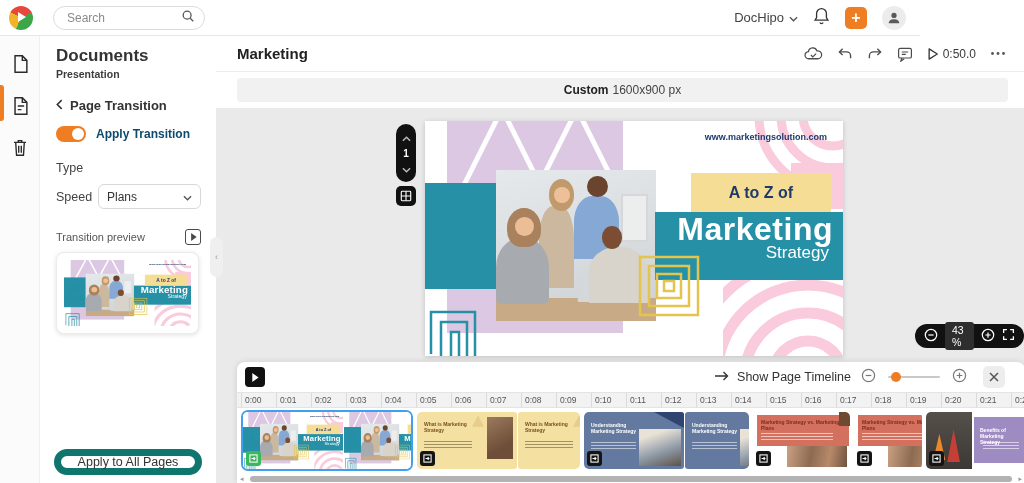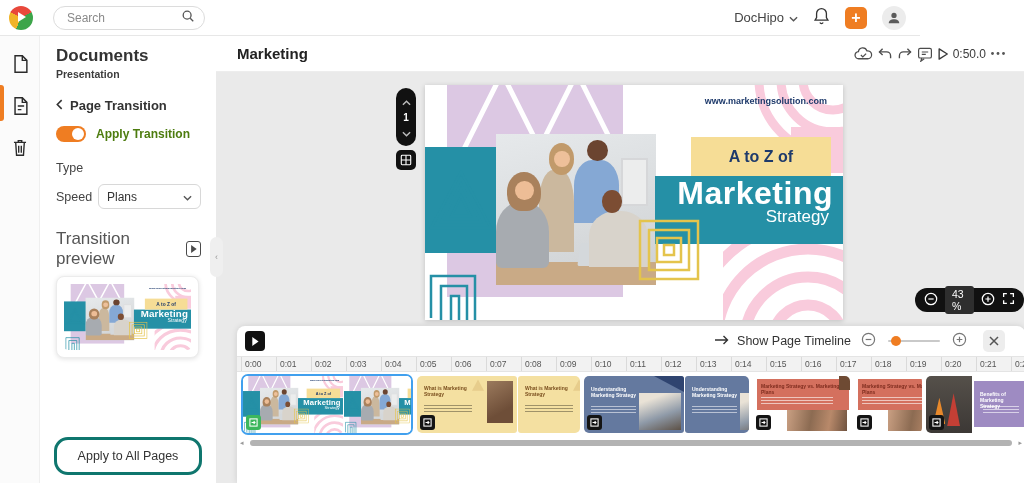--- a/index.html
+++ b/index.html
@@ -33,42 +33,42 @@
   .rail-active-bar{position:absolute;left:0;top:49px;width:4px;height:36px;background:var(--accent,#EF7D22);border-radius:0 3px 3px 0;}
 
   
   #sidepanel{position:absolute;left:40px;top:36px;bottom:0;width:176px;background:#fff;z-index:20;padding:10px 15px 0 16px;}
   .side-title{font-size:17px;font-weight:bold;color:#333;}
   .side-sub{font-size:10.5px;font-weight:bold;color:#3c3c3c;margin-top:2px;}
   .back-row{display:flex;align-items:center;gap:7px;margin-top:18px;font-size:13px;font-weight:bold;color:#333;cursor:pointer;}
   .toggle-row{display:flex;align-items:center;gap:10px;margin-top:13px;}
   .toggle{width:30px;height:16px;border-radius:9px;background:var(--accent,#EF7D22);position:relative;flex:none;cursor:pointer;}
   .toggle::after{content:'';position:absolute;right:2px;top:2px;width:12px;height:12px;border-radius:50%;background:#fff;}
-  .toggle-label{font-size:12px;font-weight:bold;color:#4d7c0f;}
+  .toggle-label{font-size:12px;font-weight:bold;color:#0c4a6e;}
   .field-row{display:flex;align-items:center;margin-top:19px;}
   .field-row.second{margin-top:9px;}
   .field-label{width:42px;font-size:12.5px;color:#444;flex:none;}
   .selectbox{flex:1;height:25px;border:1px solid #d8d8d8;border-radius:6px;background:#fff;display:flex;
     align-items:center;justify-content:space-between;padding:0 8px;font-size:12px;color:#333;cursor:pointer;}
   .preview-row{display:flex;align-items:center;justify-content:space-between;margin-top:20px;}
-  .preview-label{font-size:17px;color:#555;}
+  .preview-label{font-size:11px;color:#555;}
   .preview-play{width:16px;height:16px;border:1.5px solid #4a4a4a;border-radius:3px;display:flex;align-items:center;justify-content:center;cursor:pointer;}
   .preview-card{margin-top:7px;width:143px;height:82px;background:#fff;border:1px solid #ececec;border-radius:8px;
     box-shadow:0 1px 5px rgba(0,0,0,.12);padding:7px;cursor:pointer;}
   .preview-thumb{width:127px;height:66px;border-radius:4px;overflow:hidden;position:relative;}
-  .apply-btn{position:absolute;left:14px;right:14px;bottom:8px;height:38px;background:#fff;border:3px solid #0f766e;
+  .apply-btn{position:absolute;left:14px;right:14px;bottom:8px;height:26px;background:#fff;border:7px solid #0f766e;
     border-radius:14px;font-size:12.5px;color:#333;display:flex;align-items:center;justify-content:center;cursor:pointer;}
   .collapse-handle{position:absolute;left:210px;top:237px;width:13px;height:40px;background:#efefef;border-radius:7px;
     display:flex;align-items:center;justify-content:center;font-size:9px;color:#999;z-index:25;cursor:pointer;}
 
   
   #main{position:absolute;left:216px;top:36px;right:0;bottom:0;display:flex;flex-direction:column;}
   #main-header{height:36px;background:#fff;border-bottom:1px solid #ededed;display:flex;align-items:center;padding:0 16px 0 21px;flex:none;}
   .doc-title{font-size:15px;font-weight:bold;color:#222;}
-  .hdr-icons{margin-left:auto;display:flex;align-items:center;gap:4px;padding-right:2px;}
+  .hdr-icons{margin-left:auto;display:flex;align-items:center;gap:14px;padding-right:2px;}
   .hdr-icons .icobtn{display:flex;align-items:center;gap:4px;cursor:pointer;}
   .duration{font-size:12px;color:#3a3a3a;}
   #sizebar-row{height:36px;background:#fff;position:relative;flex:none;}
   .sizebar{position:absolute;left:21px;top:6px;width:771px;height:24px;background:#f1f1f1;border-radius:4px;
     display:flex;align-items:center;justify-content:center;gap:4px;font-size:12px;color:#444;}
   .sizebar b{color:#222;}
   #canvas{flex:1;background:#eaeaea;position:relative;overflow:hidden;}
 
   
   .slide-wrap{position:absolute;left:209px;top:13px;width:418px;height:235px;box-shadow:0 1px 5px rgba(0,0,0,.18);}
@@ -385,20 +385,26 @@
       <span class="icobtn">
         <svg width="16" height="5" viewBox="0 0 16 5" fill="#555">
             <circle cx="2.5" cy="2.5" r="1.4"></circle>
             <circle cx="8" cy="2.5" r="1.4"></circle>
             <circle cx="13.5" cy="2.5" r="1.4"></circle>
           </svg>
       </span>
     </div>
   </div>
 
+  <div id="sizebar-row">
+    <div class="sizebar">
+      <b>Custom</b>
+      <span>1600x900 px</span>
+    </div>
+  </div>
 
   <div id="canvas">
 
     <div class="slide-wrap">
       <div id="slide-design" class="slide-design">
         <div class="sd-lavender">
           <svg class="sd-lav-tris" width="176" height="78" viewBox="0 0 176 78" fill="none" stroke="#fff" stroke-width="5">
             <path d="M55 -12L95 68H15z"></path>
               <path d="M130 -12L170 68H90z"></path>
           </svg>

